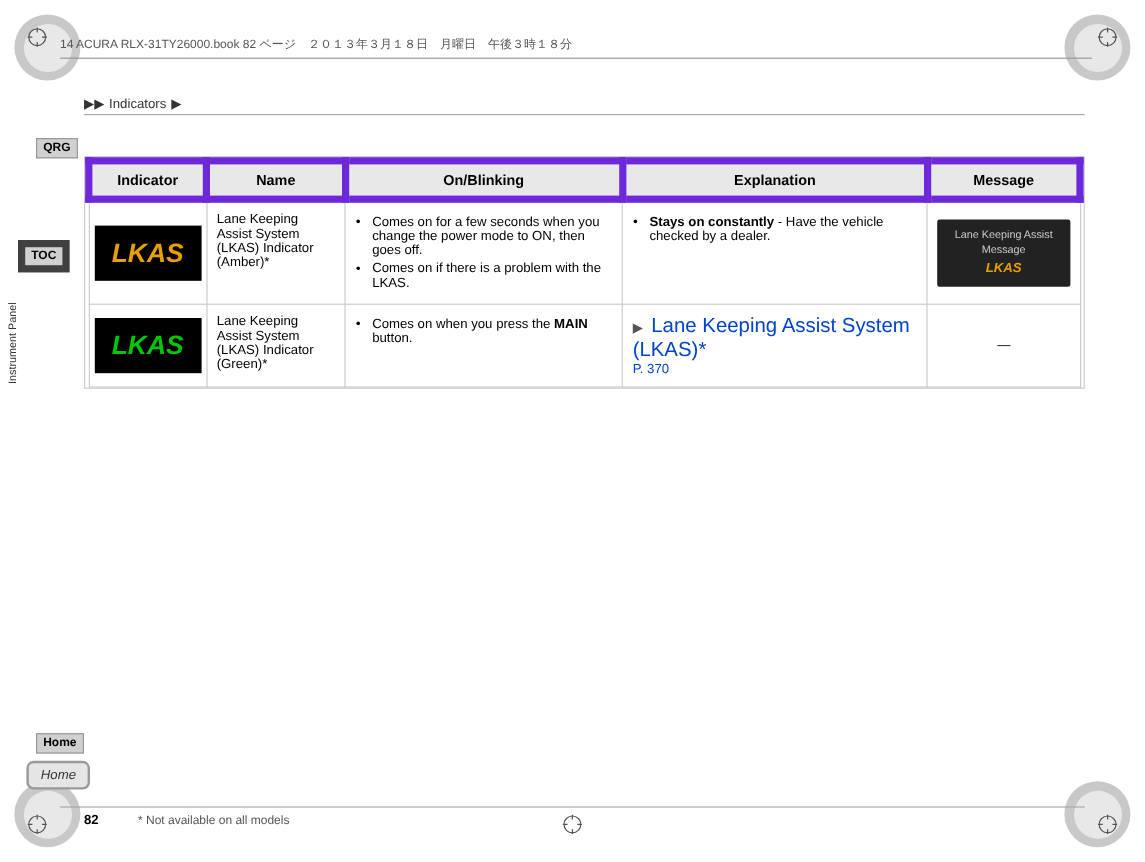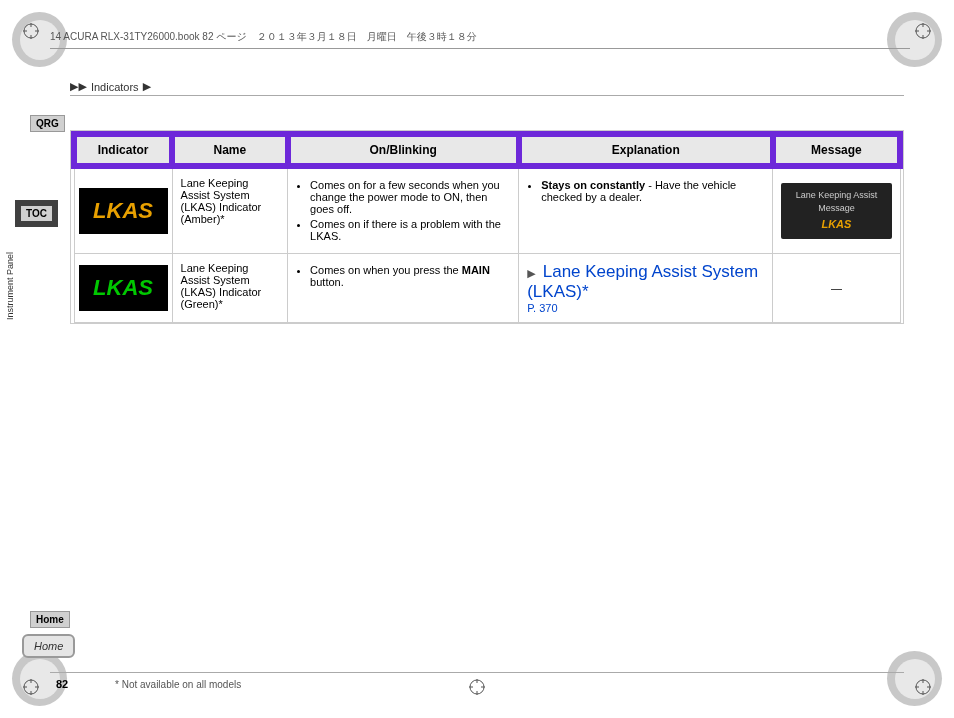--- a/index.html
+++ b/index.html
@@ -209,21 +209,21 @@
       border: 2px solid #999;
       border-radius: 6px;
       padding: 4px 10px;
       font-size: 11px;
       font-style: italic;
       color: #333;
     }
     .page-number {
       position: absolute;
       bottom: 28px;
-      left: 56px;
+      left: 70px;
       font-size: 11px;
       font-weight: bold;
     }
     .footnote {
       position: absolute;
       bottom: 28px;
       left: 100px;
       font-size: 10px;
       color: #555;
     }

